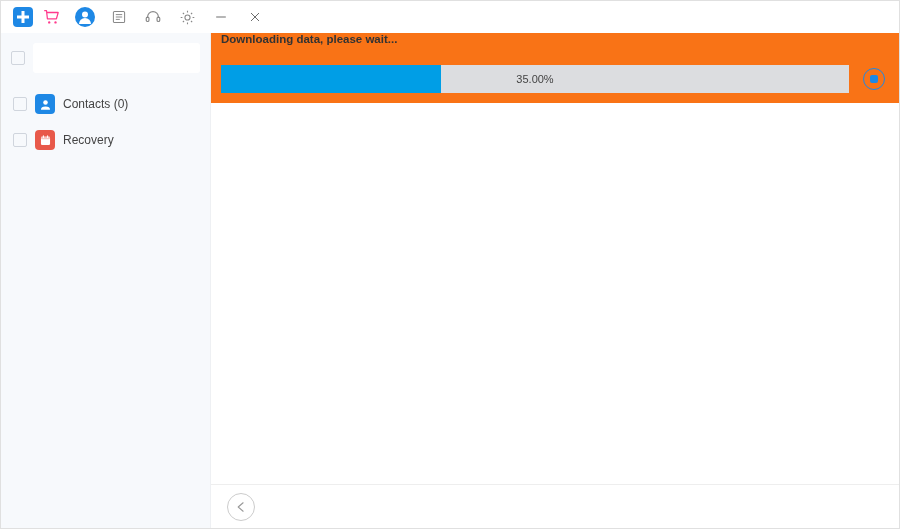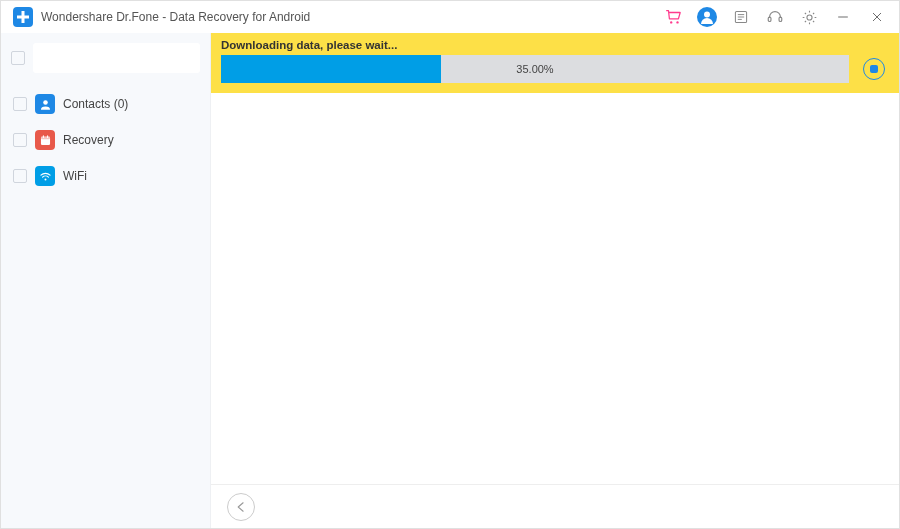--- a/index.html
+++ b/index.html
@@ -97,25 +97,25 @@
     }
     
     
     .content {
       flex: 1;
       display: flex;
       flex-direction: column;
       position: relative;
     }
     .progress-row {
-      background: #fde047;
-      padding: 6px 10px 10px 10px;
+      background: #f97316;
+      padding: 0 10px 10px 10px;
       display: flex;
       flex-direction: column;
-      gap: 4px;
+      gap: 20px;
     }
     .progress-label {
       font-size: 11.5px;
       color: #333;
       font-weight: 600;
     }
     .progress-line {
       display: flex;
       align-items: center;
       gap: 14px;
@@ -183,21 +183,20 @@
 <body>
 
 <div class="titlebar">
   <span class="app-logo">
     <svg viewBox="0 0 20 20" width="20" height="20">
       <rect x="0" y="0" width="20" height="20" rx="4" fill="#1e88e5"></rect>
       <rect x="8.5" y="4" width="3" height="12" fill="#fff"></rect>
       <rect x="4" y="8.5" width="12" height="3" fill="#fff"></rect>
     </svg>
   </span>
-  <span class="app-title">Wondershare Dr.Fone - Data Recovery for Android</span>
   <div class="titlebar-controls">
     <span>
       <svg viewBox="0 0 20 20" width="18" height="18">
         <path d="M3 3h2l1 9h10l2-7H6" fill="none" stroke="#ff3b8d" stroke-width="1.4" stroke-linecap="round" stroke-linejoin="round"></path>
         <circle cx="8" cy="16" r="1.3" fill="#ff3b8d"></circle>
         <circle cx="15" cy="16" r="1.3" fill="#ff3b8d"></circle>
       </svg>
     </span>
     <span>
       <svg viewBox="0 0 20 20" width="20" height="20">
@@ -266,31 +265,20 @@
         <svg viewBox="0 0 20 20" width="13" height="13">
           <rect x="3" y="4" width="14" height="13" rx="2" fill="#fff"></rect>
           <rect x="3" y="4" width="14" height="4" rx="2" fill="#e8594a" opacity="0.35"></rect>
           <rect x="6" y="2" width="1.6" height="4" rx="0.8" fill="#fff"></rect>
           <rect x="12.4" y="2" width="1.6" height="4" rx="0.8" fill="#fff"></rect>
         </svg>
       </span>
       <span>Recovery</span>
     </div>
 
-    <div class="sidebar-item">
-      <span class="checkbox-empty"></span>
-      <span class="sidebar-icon" style="background:#009ee6">
-        <svg viewBox="0 0 20 20" width="13" height="13">
-          <path d="M3 8 a10 10 0 0 1 14 0" fill="none" stroke="#fff" stroke-width="1.8" stroke-linecap="round"></path>
-          <path d="M5.5 11 a6.5 6.5 0 0 1 9 0" fill="none" stroke="#fff" stroke-width="1.8" stroke-linecap="round"></path>
-          <circle cx="10" cy="14.5" r="1.5" fill="#fff"></circle>
-        </svg>
-      </span>
-      <span>WiFi</span>
-    </div>
   </div>
 
   <div class="content">
     <div class="progress-row">
       <span class="progress-label">Downloading data, please wait...</span>
       <div class="progress-line">
         <div class="progress-bar-outer">
           <div class="progress-bar-inner" style="width:35%"></div>
           <span class="progress-percent">35.00%</span>
         </div>

